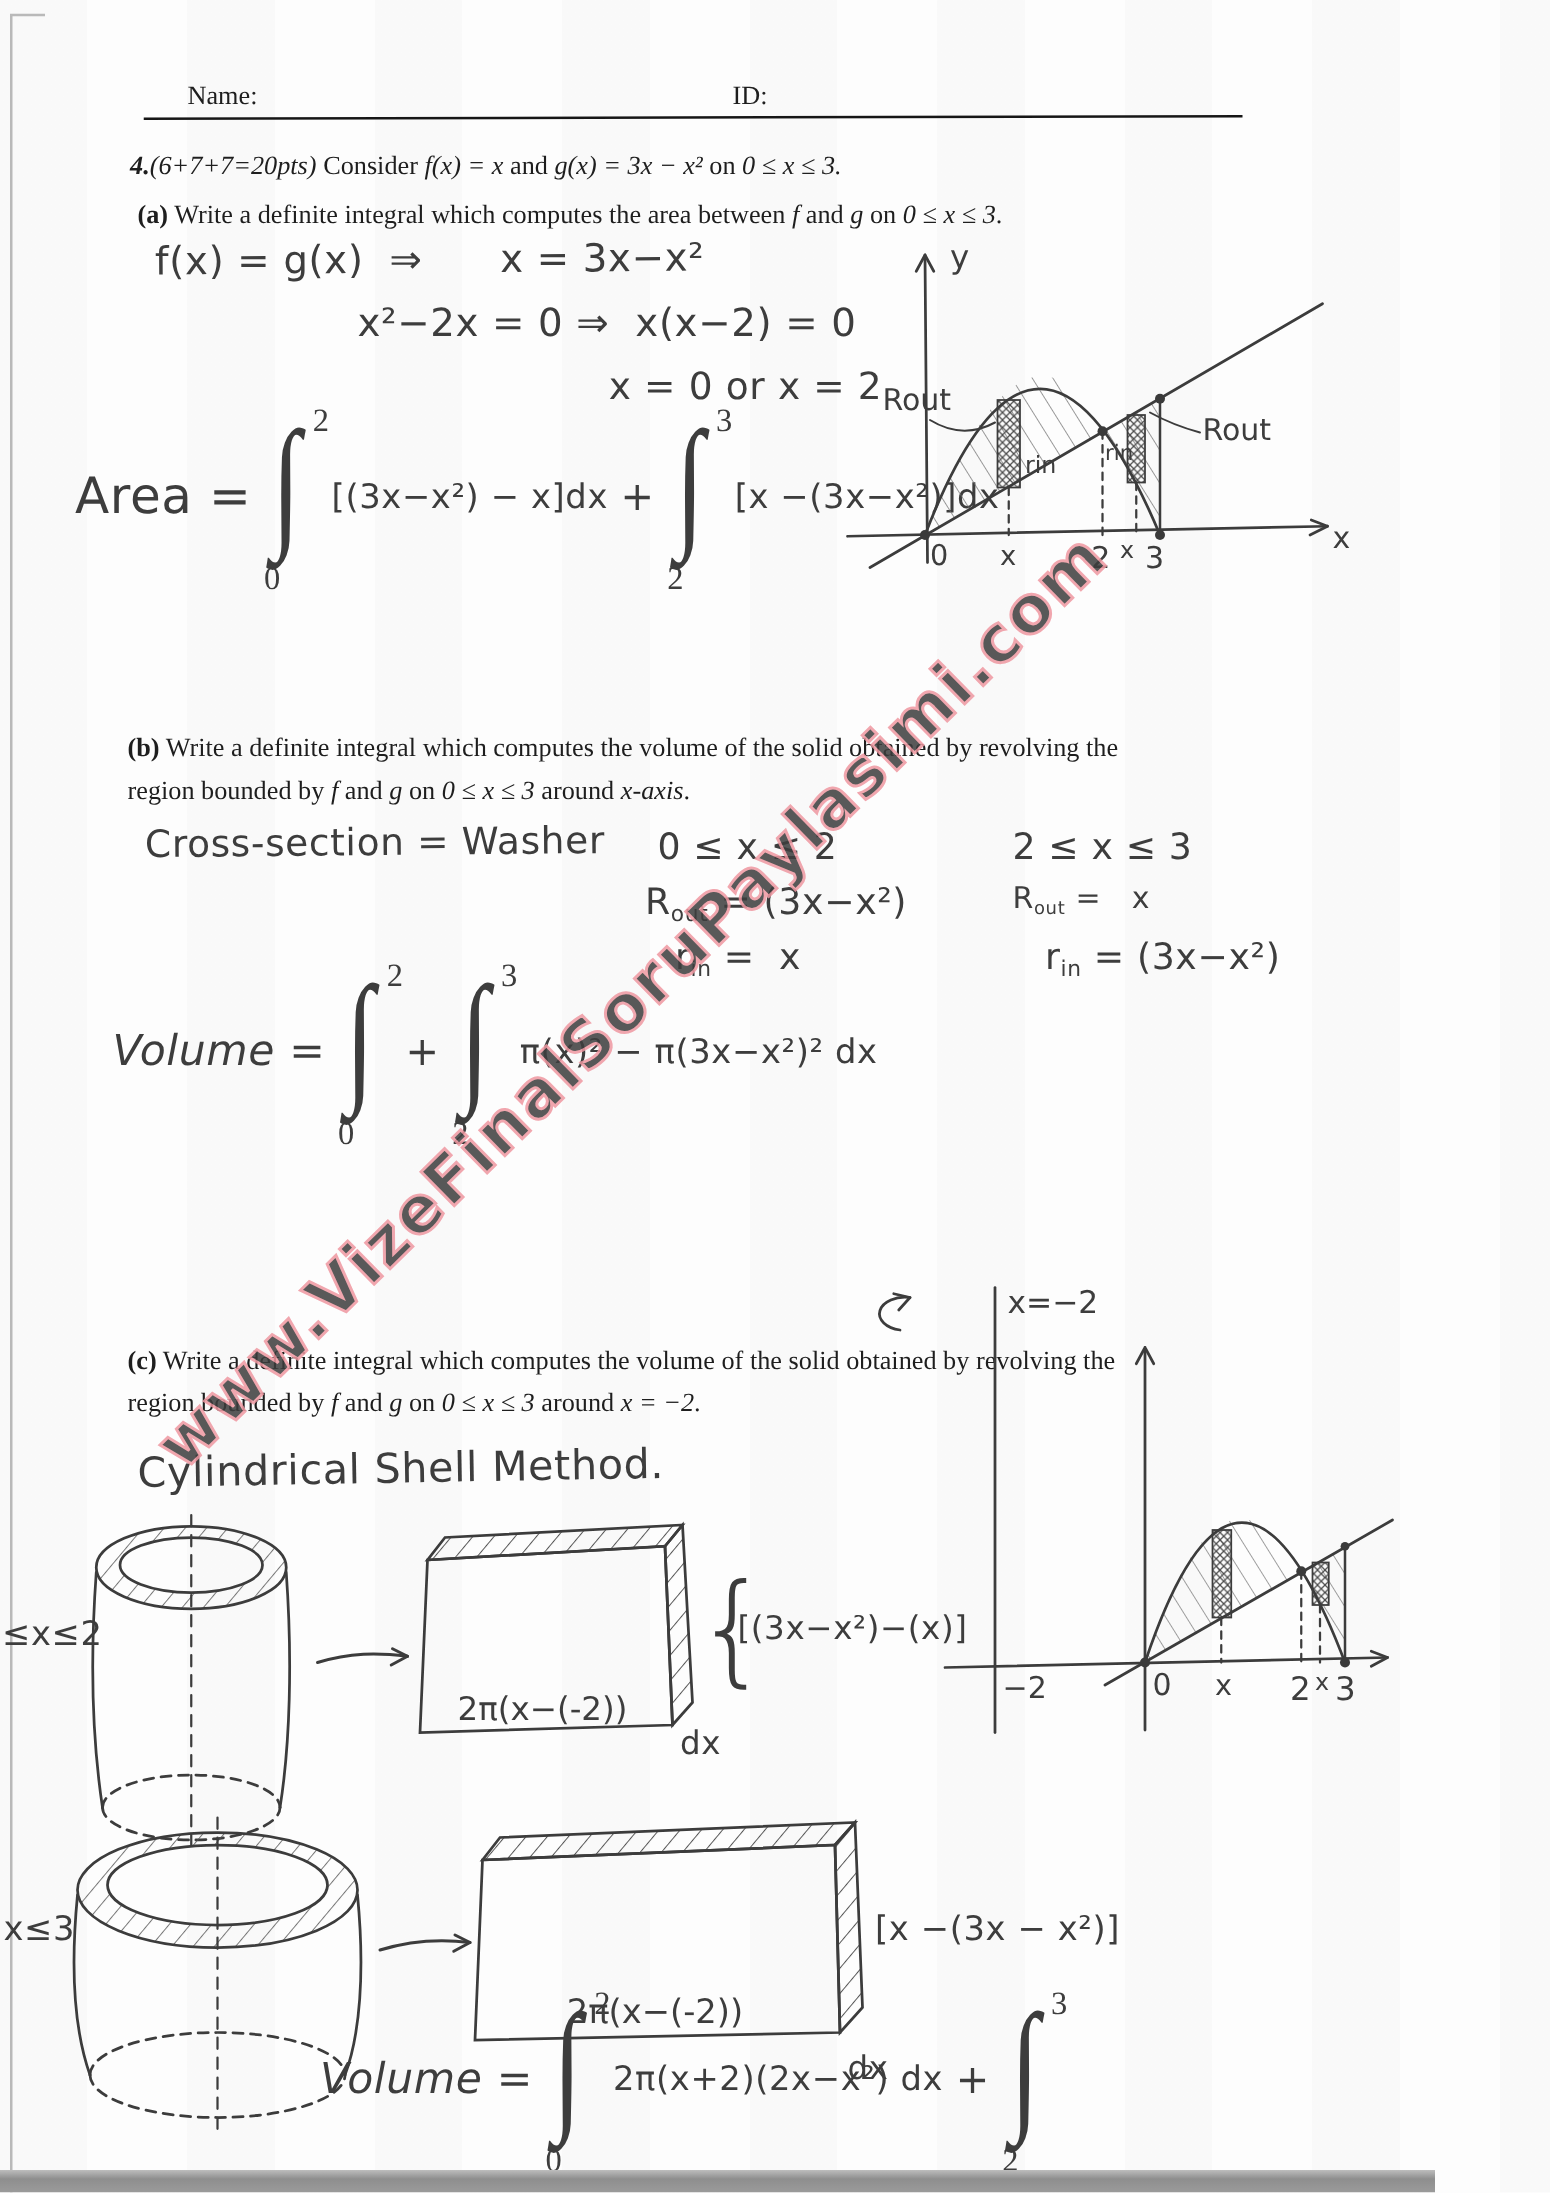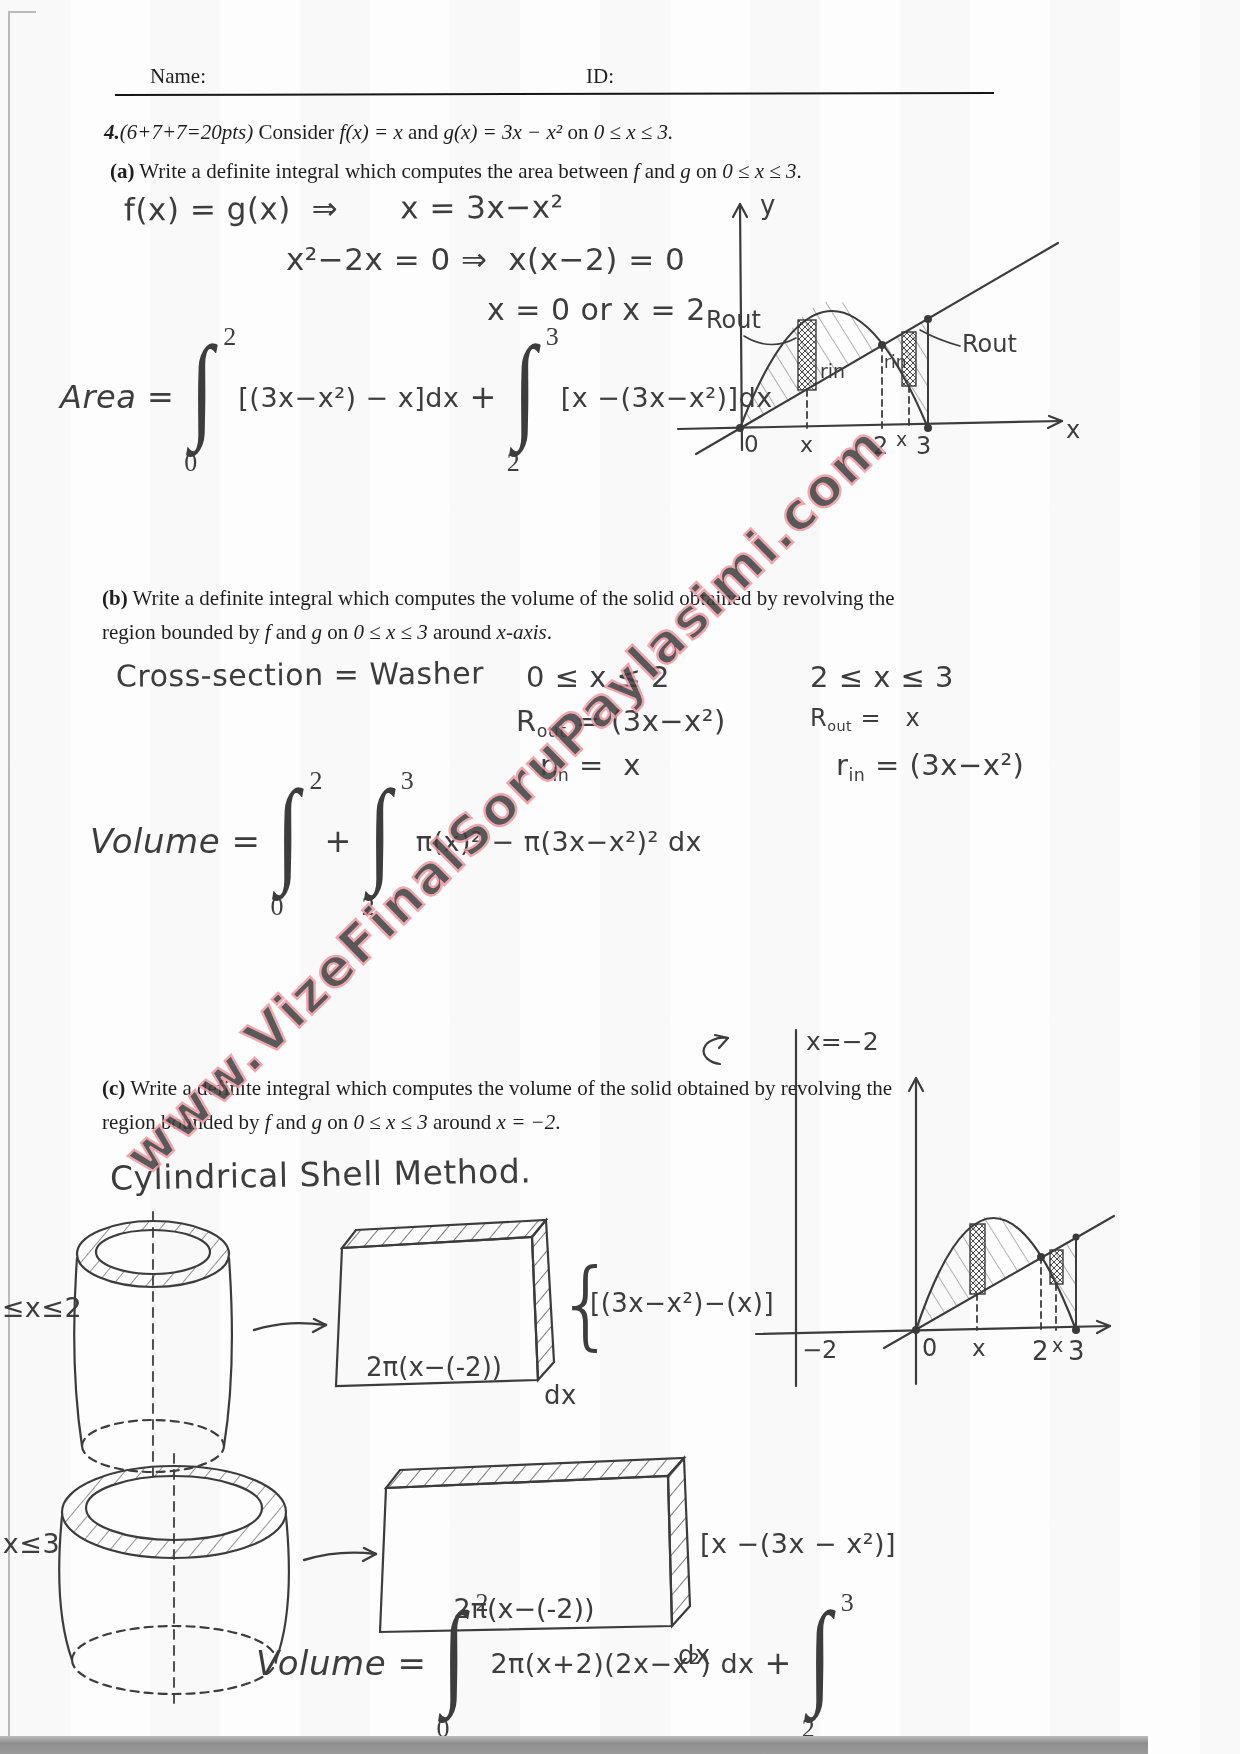--- a/index.html
+++ b/index.html
@@ -13,21 +13,21 @@
   .i{font-style:italic;}
   .hw{font-family:"DejaVu Sans",sans-serif;color:#3d3d3d;white-space:pre;letter-spacing:.5px;}
   .sub{font-size:.6em;vertical-align:-0.35em;text-align:center;}
   .eqrow{position:absolute;display:flex;align-items:center;gap:10px;}
   .int{position:relative;width:44px;height:118px;flex:none;}
   .int .sgn{position:absolute;left:2px;top:-10px;font-size:116px;line-height:118px;
             font-weight:300;transform:scaleX(.72);color:#3d3d3d;}
   .int .ub{position:absolute;top:-16px;right:-8px;font-size:26px;color:#3d3d3d;}
   .int .lb{position:absolute;bottom:-22px;left:0px;font-size:26px;color:#3d3d3d;}
   .body-eq{font-size:27px;}
-  .lhs-area{font-size:32px;font-style:italic;}
+  .lhs-area{font-size:40px;}
   .lhs-vol{font-size:34px;font-style:italic;}
   .plus{font-size:32px;}
   svg text{font-family:"DejaVu Sans",sans-serif;fill:#3d3d3d;}
   .rule{background:#161616;}
   .edge{background:#b9b9b9;}
   .scanbar{background:linear-gradient(#bdbdbd,#8e8e8e 40%,#9b9b9b);}
   .wmark{pointer-events:none;}
 </style>
 </head>
 <body>

